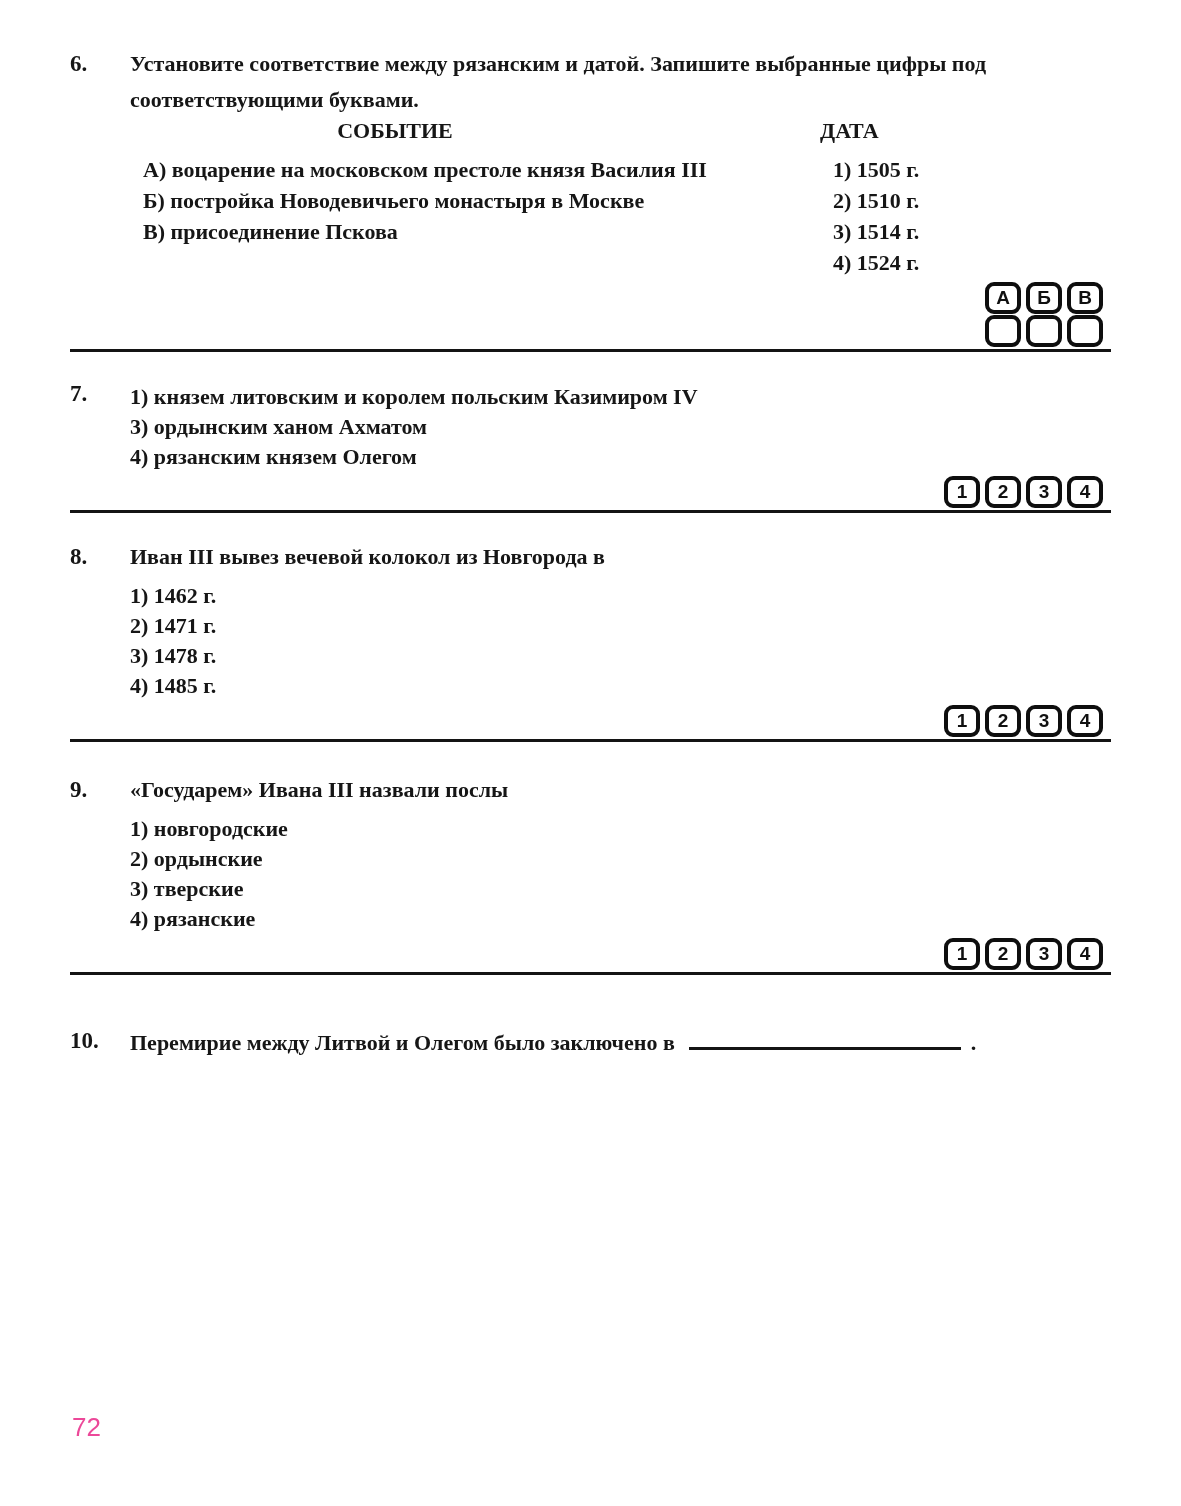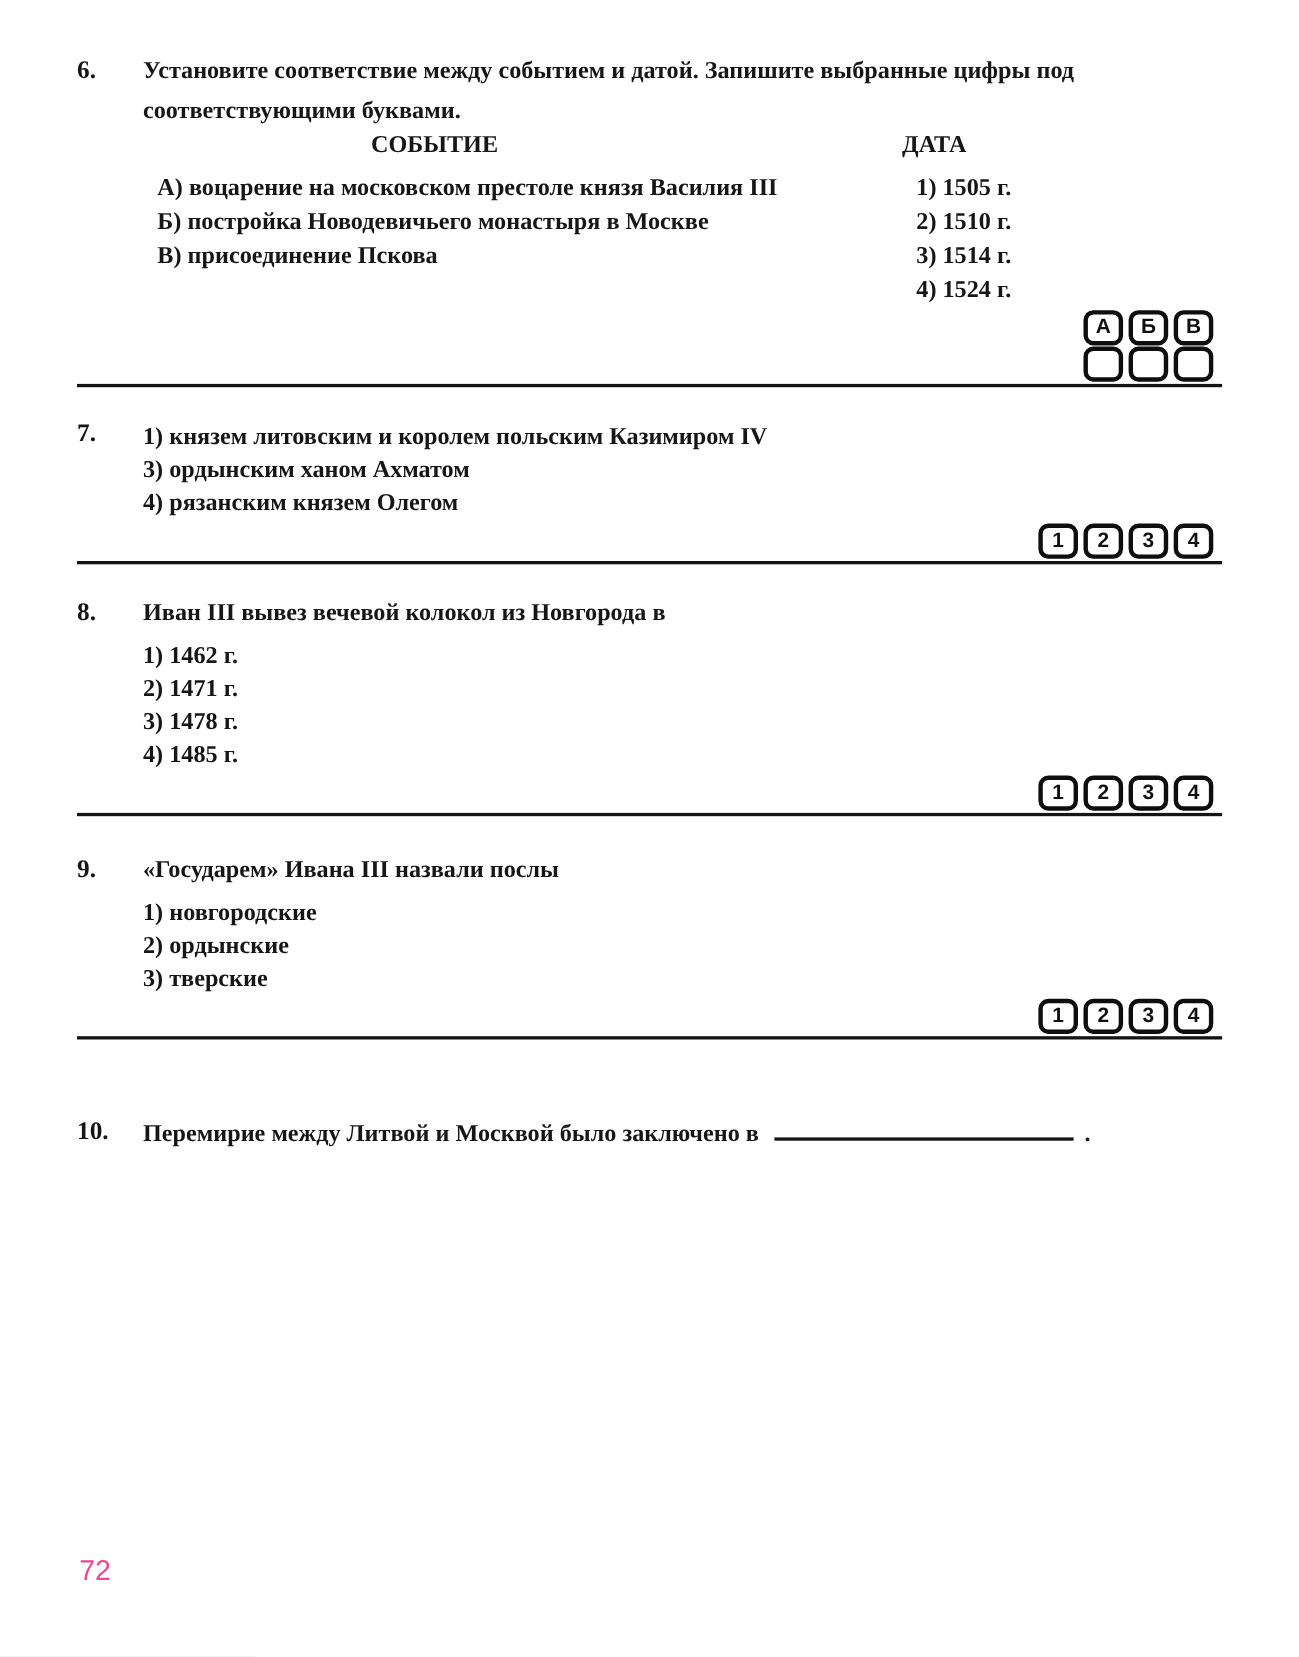--- a/index.html
+++ b/index.html
@@ -45,21 +45,21 @@
     display:flex; align-items:center; justify-content:center;
     font-family:"Liberation Sans", sans-serif;
     font-size:19px; font-weight:700; color:#101010;
   }
 
   .sep { border:0; border-top:3px solid #141414; margin:2px 0 0 0; }
 
   .section-q7 { margin-top:24px; }
   .section-q8 { margin-top:26px; }
   .section-q9 { margin-top:30px; }
-  .section-q10 { margin-top:65px; }
+  .section-q10 { margin-top:48px; }
 
   .blank-line {
     display:inline-block;
     width:272px; height:24px;
     border-bottom:3px solid #141414;
     margin:0 10px 0 14px;
     vertical-align:baseline;
   }
 
   .page-number {
@@ -71,21 +71,21 @@
 </head>
 <body>
 
 <div class="page">
   <div class="content">
 
     <section class="section-q6">
       <div class="q-row">
         <div class="q-num">6.</div>
         <div class="q-body">
-          <p class="q-title">Установите соответствие между событием и датой. Запишите выбранные цифры под соответствующими буквами.</p>
+          <p class="q-title">Установите соответствие между рязанским и датой. Запишите выбранные цифры под соответствующими буквами.</p>
           <div class="match-headers">
             <div class="mh-event">СОБЫТИЕ</div>
             <div class="mh-date">ДАТА</div>
           </div>
           <div class="match-table">
             <div class="match-row">
               <div class="m-left">А) воцарение на московском престоле князя Василия III</div>
               <div class="m-right">1) 1505 г.</div>
             </div>
             <div class="match-row">
@@ -164,37 +164,38 @@
 
     <section class="section-q9">
       <div class="q-row">
         <div class="q-num">9.</div>
         <div class="q-body">
           <p class="q-title">«Государем» Ивана III назвали послы</p>
           <ul class="options">
             <li>1) новгородские</li>
             <li>2) ордынские</li>
             <li>3) тверские</li>
+            <li>4) рязанские</li>
           </ul>
         </div>
       </div>
       <div class="answer-strip numbers">
         <div class="abox">1</div>
         <div class="abox">2</div>
         <div class="abox">3</div>
         <div class="abox">4</div>
       </div>
       <hr class="sep">
     </section>
 
     <section class="section-q10">
       <div class="q-row">
         <div class="q-num">10.</div>
         <div class="q-body">
-          <span>Перемирие между Литвой и Москвой было заключено в</span><span class="blank-line"></span><span>.</span>
+          <span>Перемирие между Литвой и Олегом было заключено в</span><span class="blank-line"></span><span>.</span>
         </div>
       </div>
     </section>
 
   </div>
 
   <div class="page-number">72</div>
 </div>
 
 </body></html>

